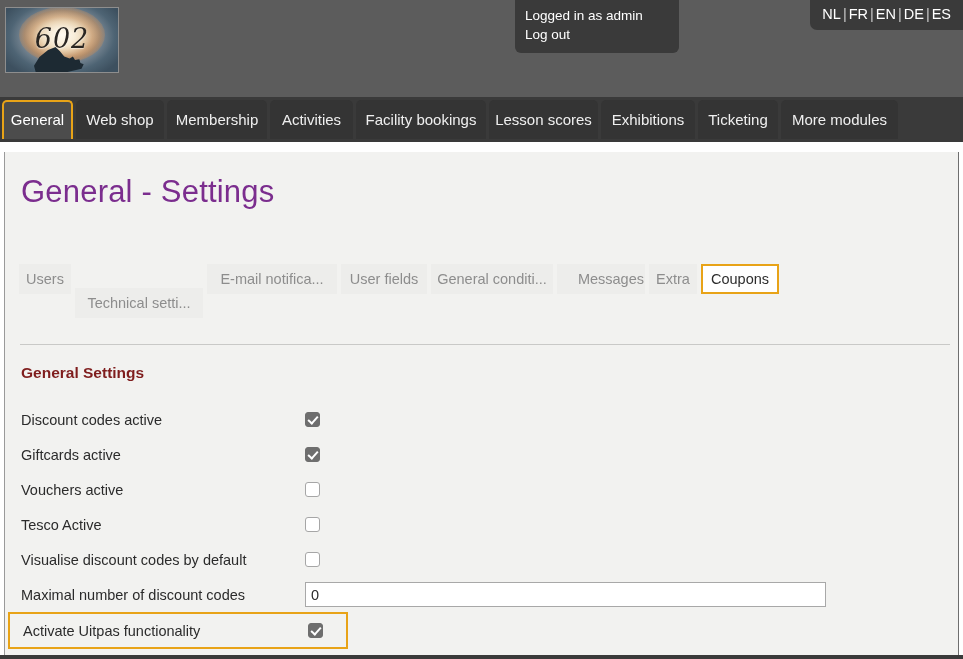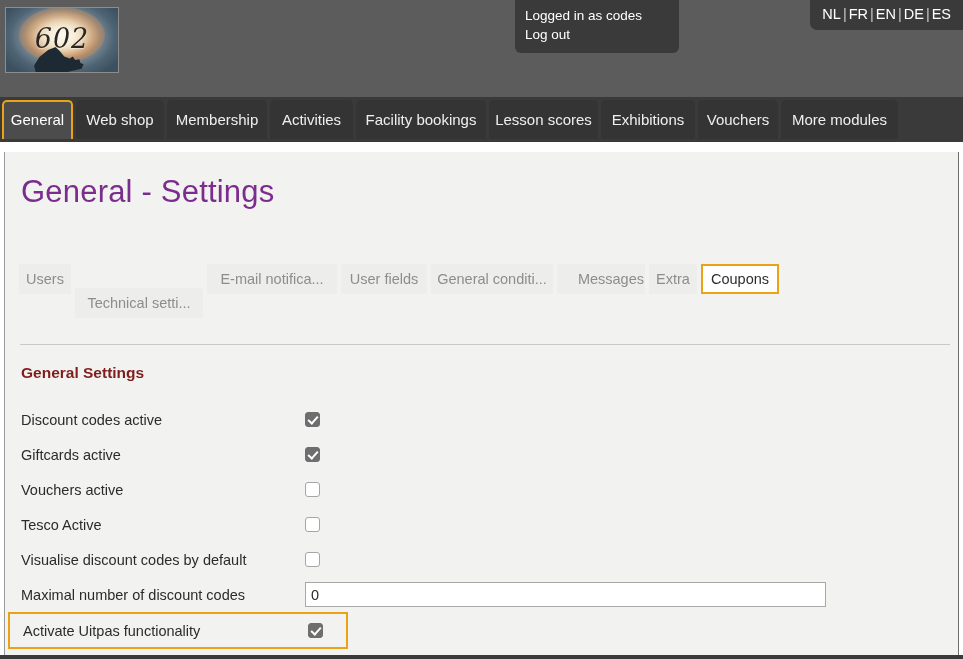--- a/index.html
+++ b/index.html
@@ -308,38 +308,38 @@
 
   <div class="topbar">
 
     <div class="logo-box">
       <div class="logo-glow"></div>
       <div class="logo-hand"></div>
       <div class="logo-text">602</div>
     </div>
 
     <div class="login-box">
-      <div>Logged in as codes</div>
+      <div>Logged in as admin</div>
       <div class="llink">Log out</div>
     </div>
 
     <div class="lang-box">
       <span class="lang">NL</span><span class="sep">|</span><span class="lang">FR</span><span class="sep">|</span><span class="lang">EN</span><span class="sep">|</span><span class="lang">DE</span><span class="sep">|</span><span class="lang">ES</span>
     </div>
   </div>
 
   <div class="tabbar" id="tabbar">
       <div class="tab active" style="left: 2px; width: 71px; text-align: center; padding: 0px;"><span>General</span></div>
       <div class="tab inactive" style="left: 76px; width: 88px; text-align: center; padding: 0px;"><span>Web shop</span></div>
       <div class="tab inactive" style="left: 167px; width: 100px; text-align: center; padding: 0px;"><span>Membership</span></div>
       <div class="tab inactive" style="left: 270px; width: 83px; text-align: center; padding: 0px;"><span>Activities</span></div>
       <div class="tab inactive" style="left: 356px; width: 130px; text-align: center; padding: 0px;"><span>Facility bookings</span></div>
       <div class="tab inactive" style="left: 489px; width: 109px; text-align: center; padding: 0px;"><span>Lesson scores</span></div>
       <div class="tab inactive" style="left: 601px; width: 94px; text-align: center; padding: 0px;"><span>Exhibitions</span></div>
-      <div class="tab inactive" style="left: 698px; width: 80px; text-align: center; padding: 0px;"><span>Vouchers</span></div>
+      <div class="tab inactive" style="left: 698px; width: 80px; text-align: center; padding: 0px;"><span>Ticketing</span></div>
       <div class="tab inactive" style="left: 781px; width: 117px; text-align: center; padding: 0px;"><span>More modules</span></div>
     </div>
 
   <div class="page">
     <div class="page-inner">
 
       <div class="page-title">General - Settings</div>
 
       <div class="subtabs" id="subtabs">
           <div class="subtab" style="width: 52px; text-align: center; padding: 0px;"><span>Users</span></div>

